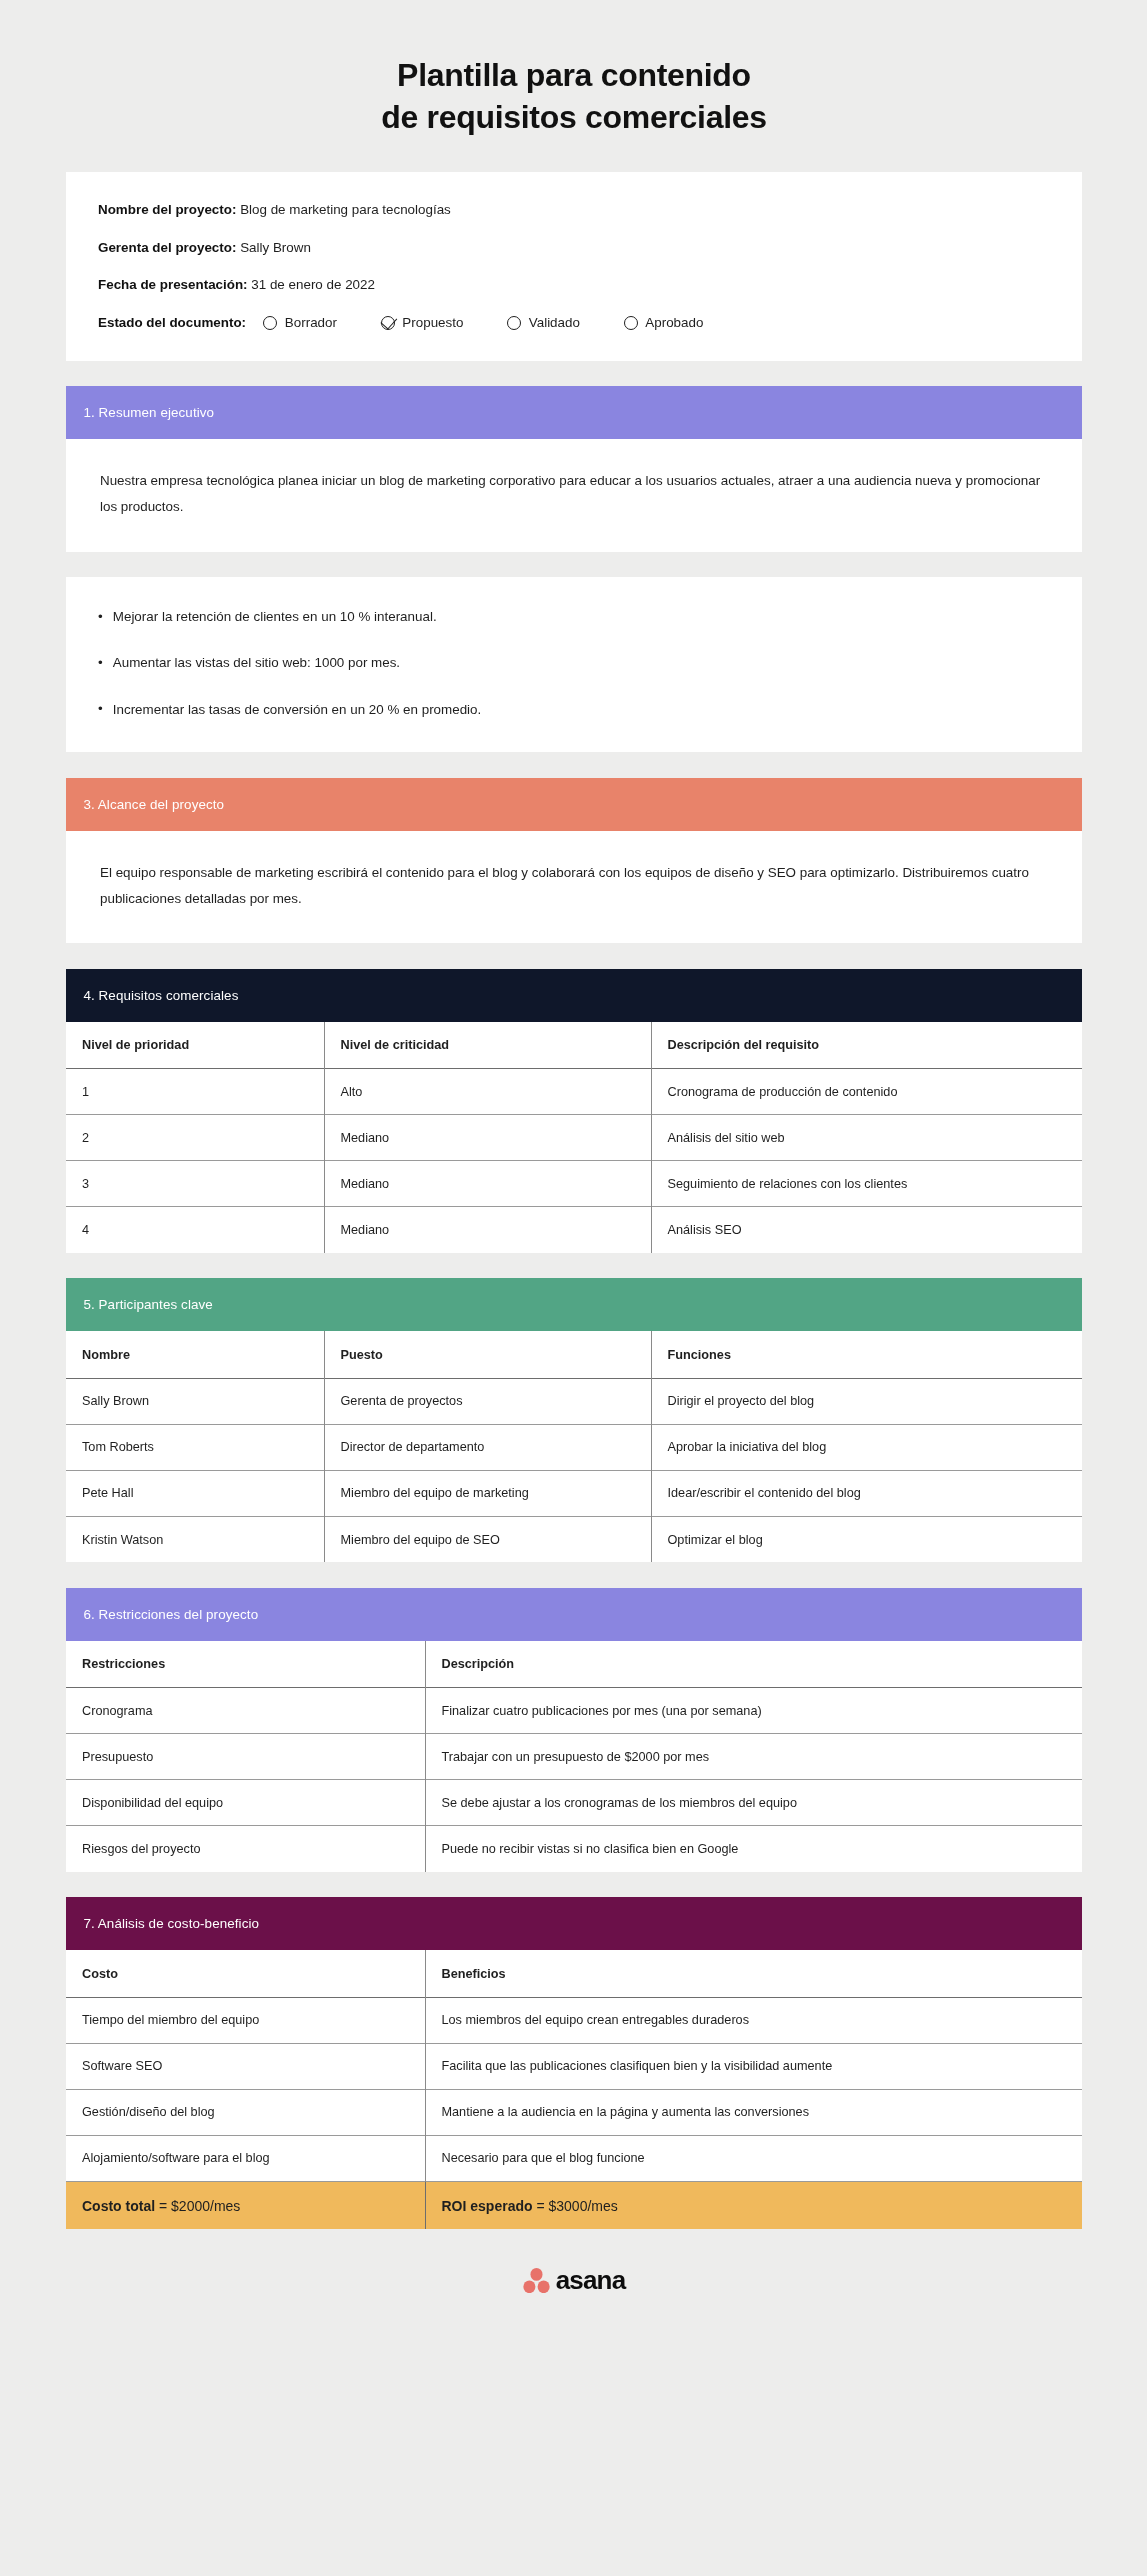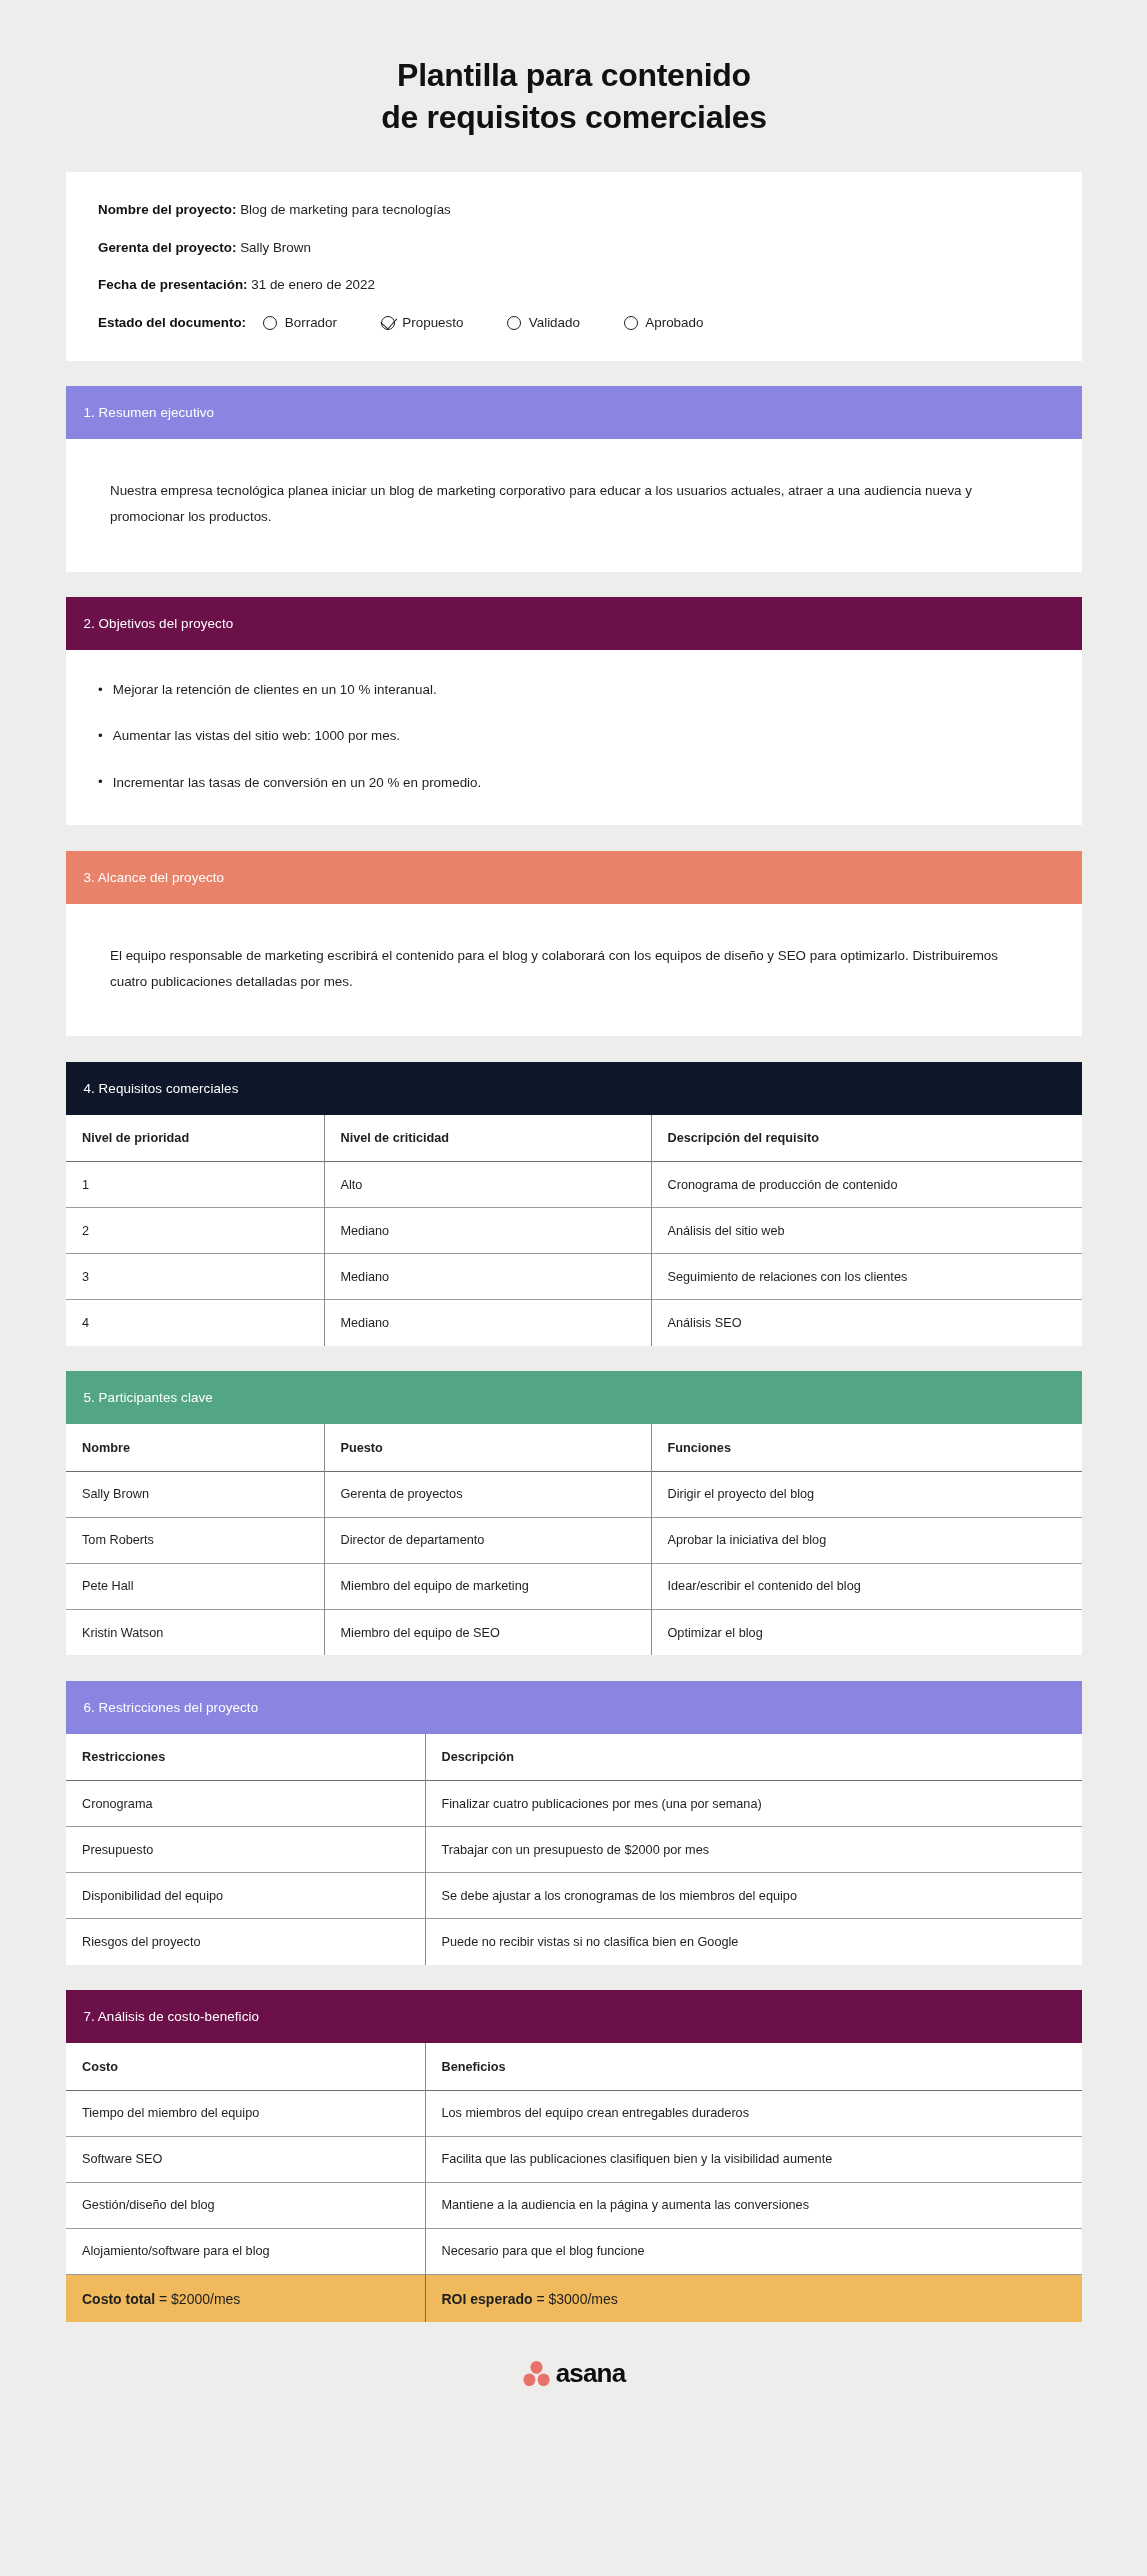--- a/index.html
+++ b/index.html
@@ -118,21 +118,21 @@
 
   .section-body {
     background: #ffffff;
     width: 1016px;
     box-sizing: border-box;
     padding: 27px 32px 29.5px 32px;
     font-size: 13.4px;
     line-height: 1.95;
     color: #1f1f1f;
   }
-  .section-body p { margin: 12px; }
+  .section-body p { margin: 2px; }
   .bullet-list { margin: 0; padding: 0; list-style: none; }
   .bullet-list li {
     position: relative;
     padding-left: 14.8px;
     margin-bottom: 20px;
   }
   .bullet-list li:last-child { margin-bottom: 0; }
   .bullet-list li::before {
     content: "\2022";
     position: absolute;
@@ -258,21 +258,20 @@
   </div>
 
   <div class="section">
     <div class="section-head" style="background: rgb(138, 133, 224);">1. Resumen ejecutivo</div>
     <div class="section-body">
       <p>Nuestra empresa tecnológica planea iniciar un blog de marketing corporativo para educar a los usuarios actuales, atraer a una audiencia nueva y promocionar los productos.</p>
     </div>
   </div>
 
   <div class="section">
-    <div class="section-head" style="background: rgb(107, 16, 73);">2. Objetivos del proyecto</div>
     <div class="section-body">
       <ul class="bullet-list" id="objectives-list">
           <li>Mejorar la retención de clientes en un 10 % interanual.</li>
           <li>Aumentar las vistas del sitio web: 1000 por mes.</li>
           <li>Incrementar las tasas de conversión en un 20 % en promedio.</li>
         </ul>
     </div>
   </div>
 
   <div class="section">

